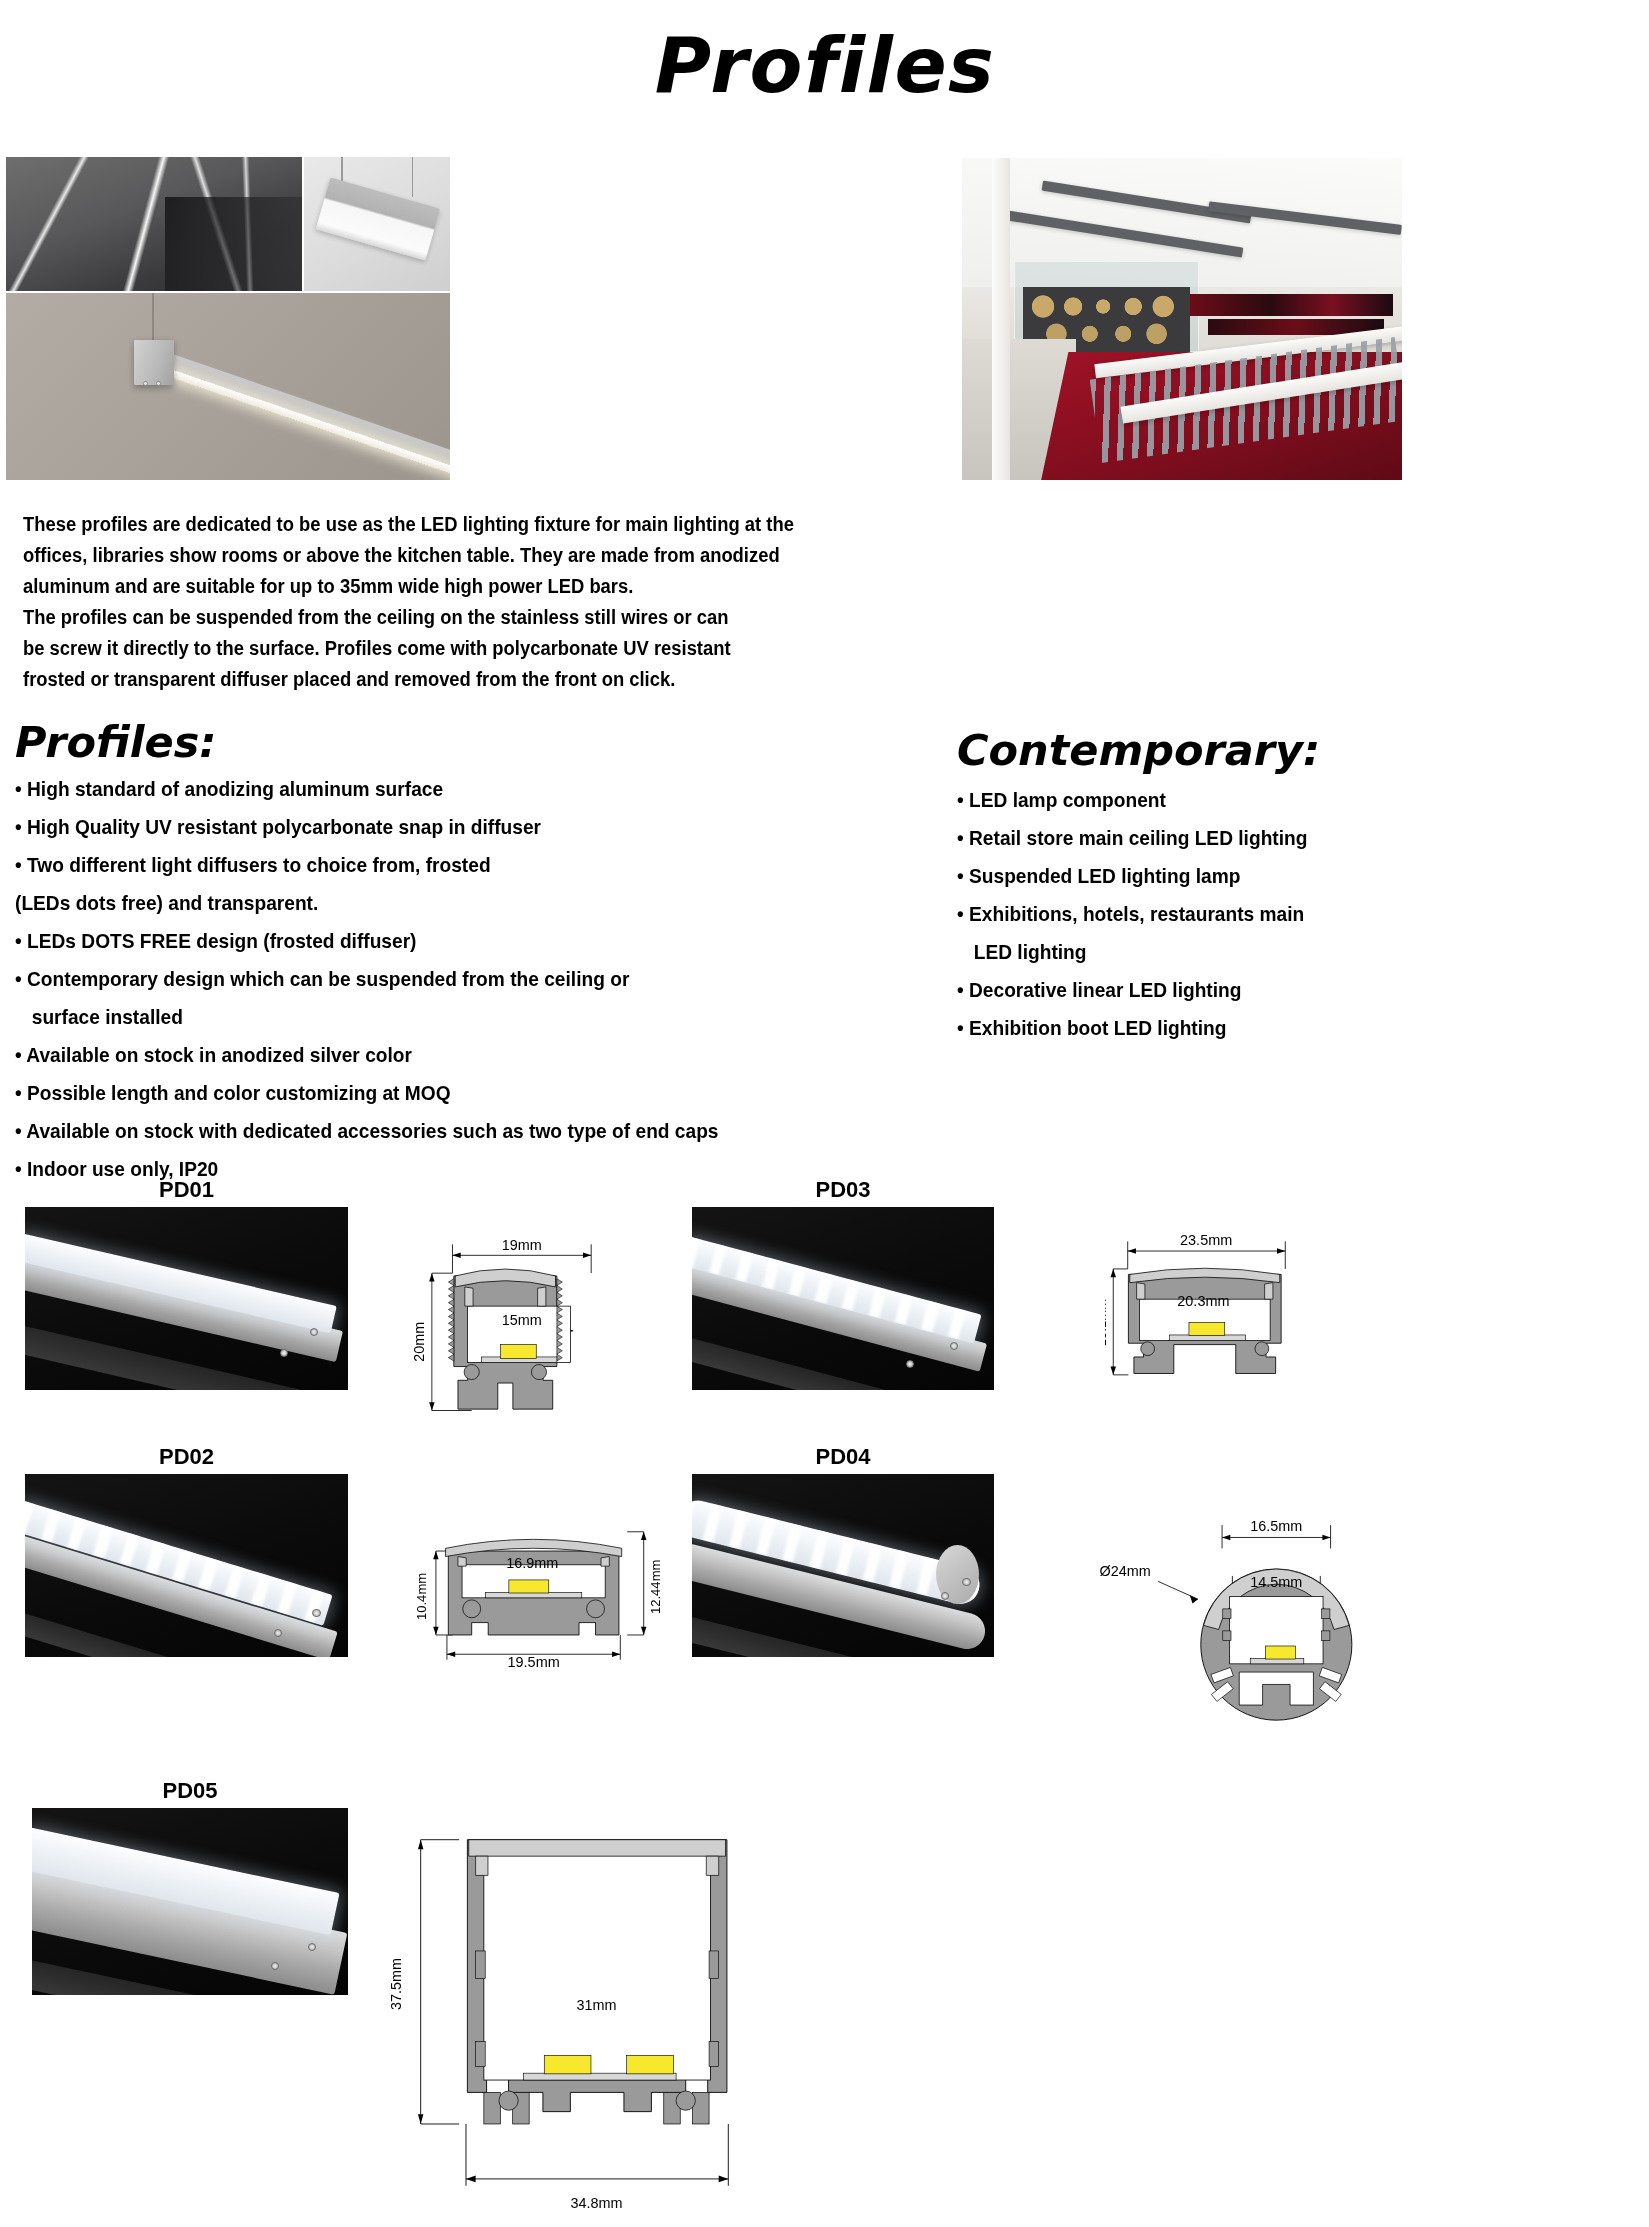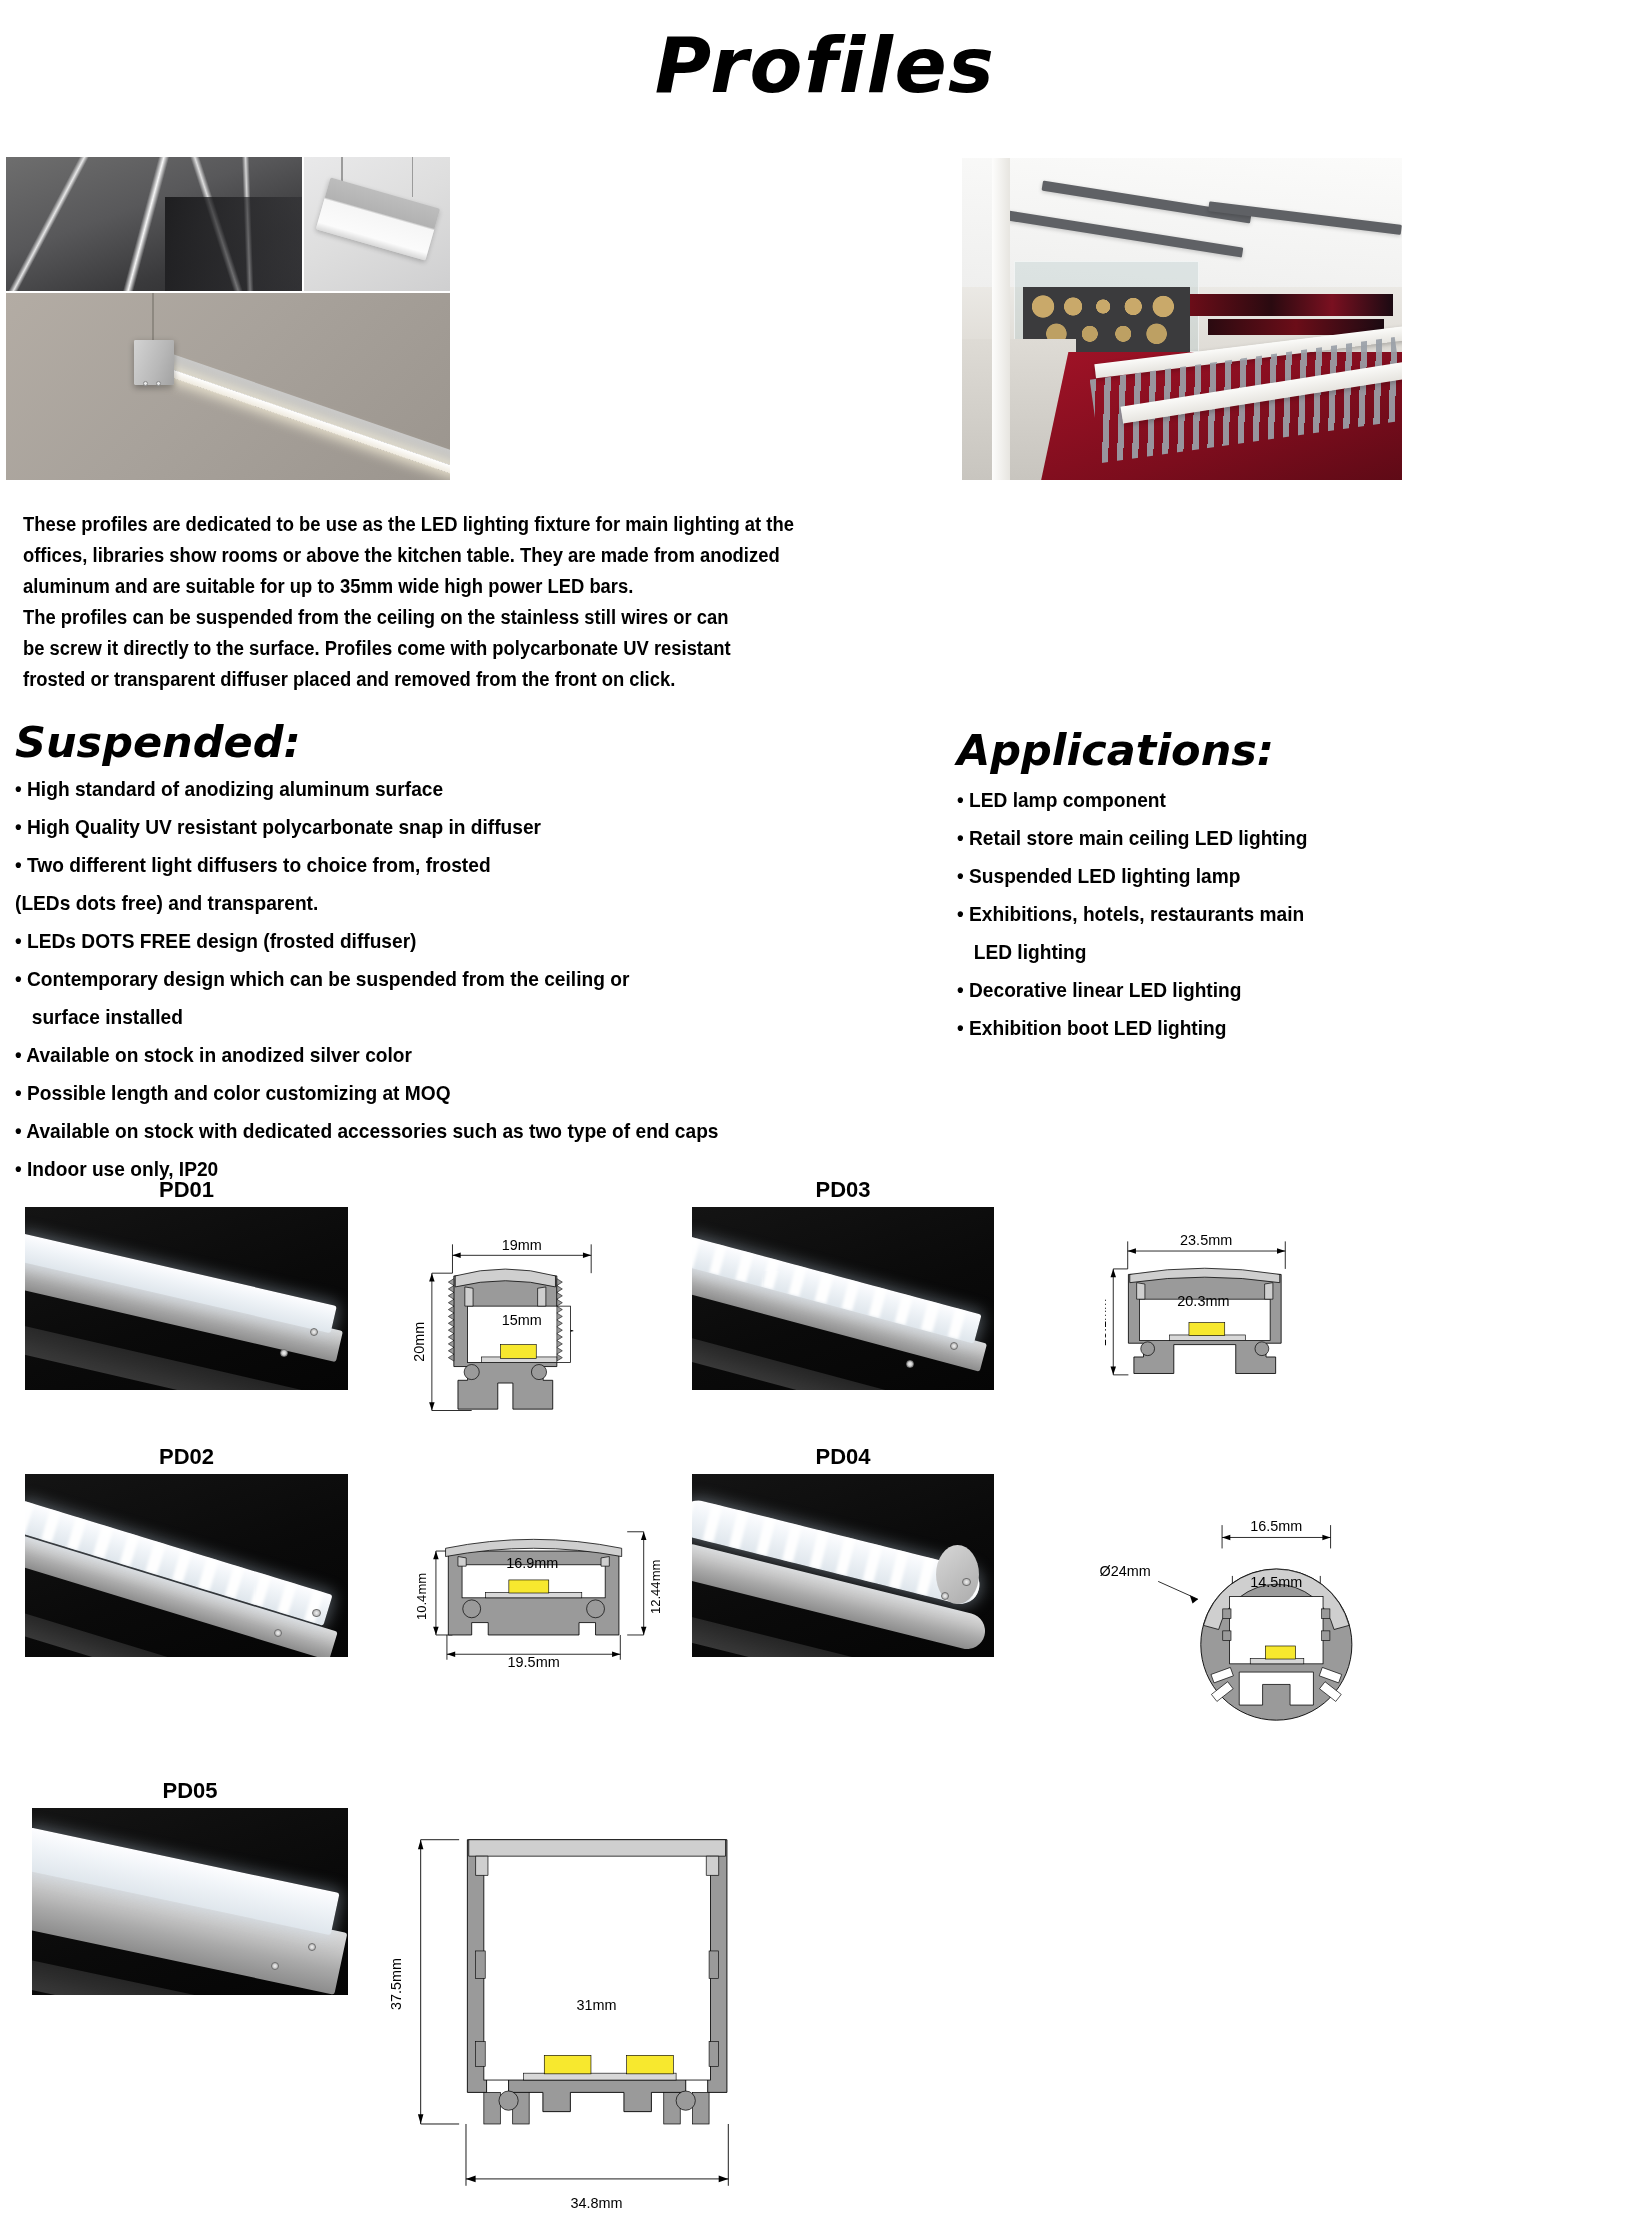--- a/index.html
+++ b/index.html
@@ -273,36 +273,36 @@
 
 <div class="intro">
   <div>These profiles are dedicated to be use as the LED lighting fixture for main lighting at the</div>
   <div>offices, libraries show rooms or above the kitchen table. They are made from anodized</div>
   <div>aluminum and are suitable for up to 35mm wide high power LED bars.</div>
   <div>The profiles can be suspended from the ceiling on the stainless still wires or can</div>
   <div>be screw it directly to the surface. Profiles come with polycarbonate UV resistant</div>
   <div>frosted or transparent diffuser placed and removed from the front on click.</div>
 </div>
 
-<div class="sec-head features-head">Suspended:</div>
+<div class="sec-head features-head">Profiles:</div>
 <ul class="blist features">
   <li>• High standard of anodizing aluminum surface</li>
   <li>• High Quality UV resistant polycarbonate snap in diffuser</li>
   <li>• Two different light diffusers to choice from, frosted</li>
   <li class="nb">(LEDs dots free) and transparent.</li>
   <li>• LEDs DOTS FREE design (frosted diffuser)</li>
   <li>• Contemporary design which can be suspended from the ceiling or</li>
   <li class="ind">surface installed</li>
   <li>• Available on stock in anodized silver color</li>
   <li>• Possible length and color customizing at MOQ</li>
   <li>• Available on stock with dedicated accessories such as two type of end caps</li>
   <li>• Indoor use only, IP20</li>
 </ul>
 
-<div class="sec-head apps-head">Applications:</div>
+<div class="sec-head apps-head">Contemporary:</div>
 <ul class="blist apps">
   <li>• LED lamp component</li>
   <li>• Retail store main ceiling LED lighting</li>
   <li>• Suspended LED lighting lamp</li>
   <li>• Exhibitions, hotels, restaurants main</li>
   <li class="ind">LED lighting</li>
   <li>• Decorative linear LED lighting</li>
   <li>• Exhibition boot LED lighting</li>
 </ul>
 

